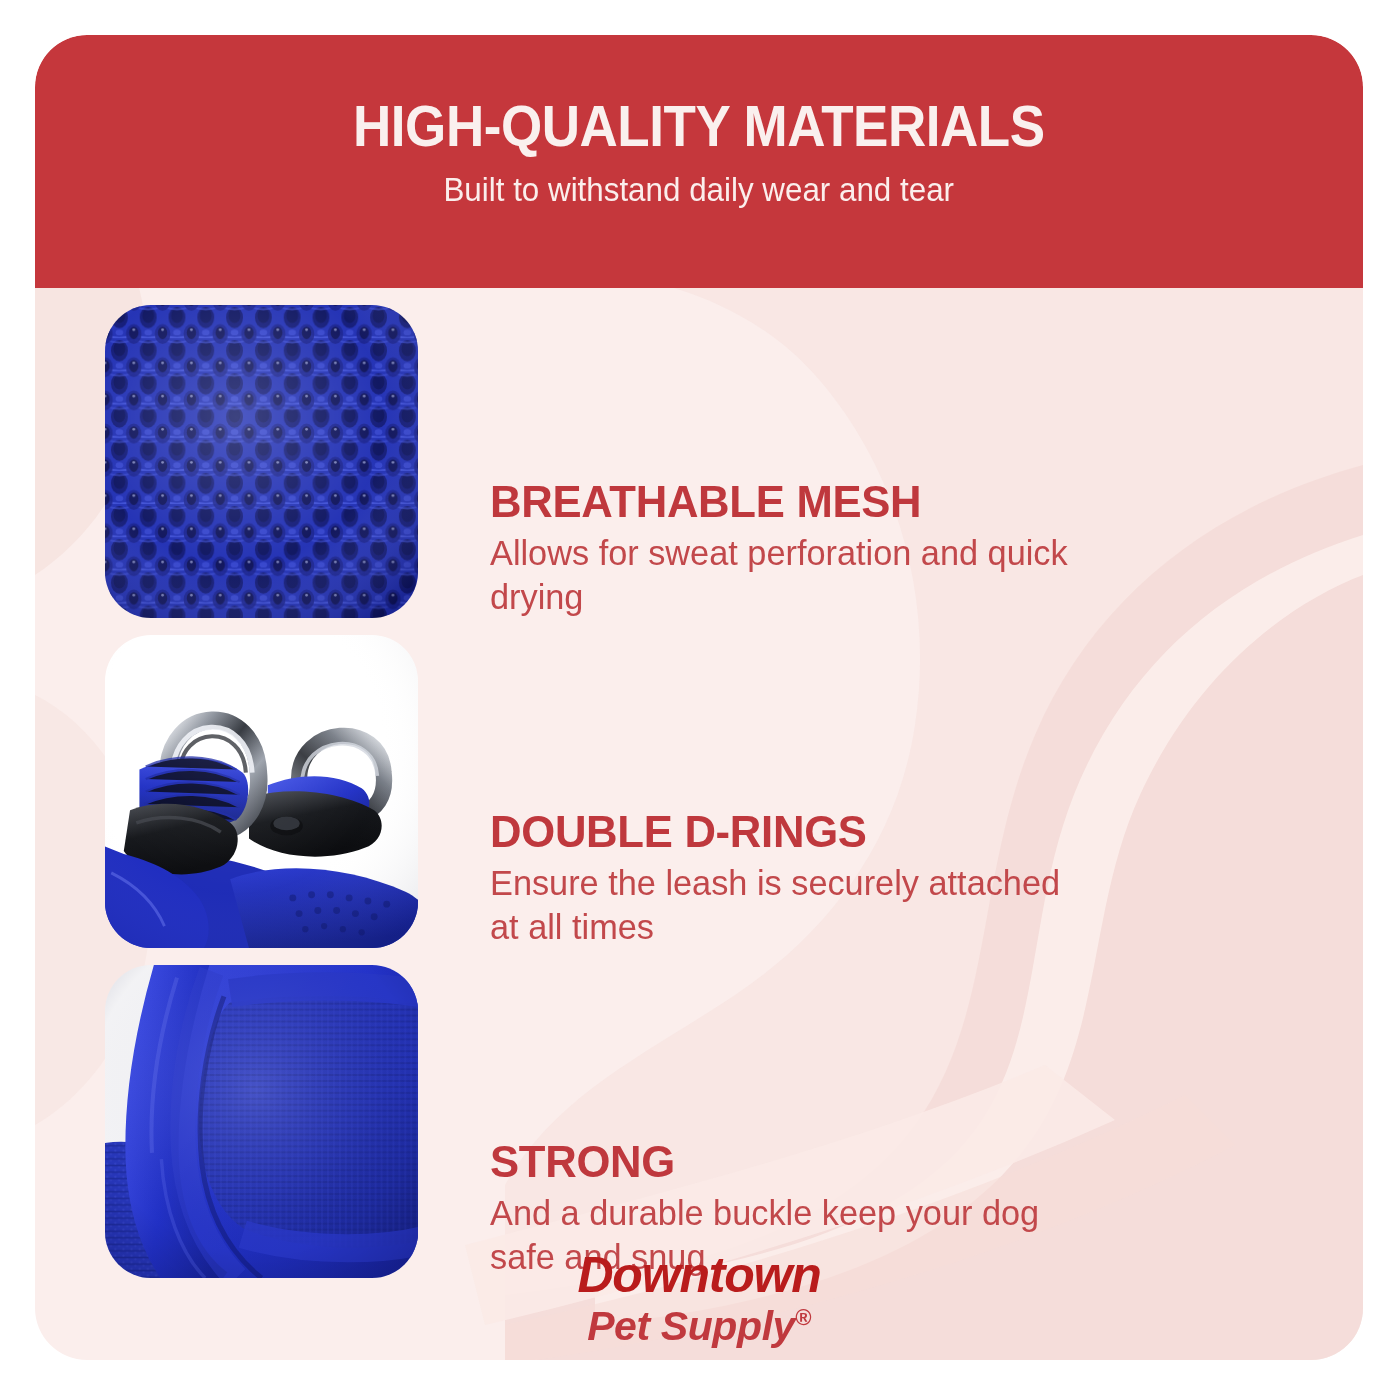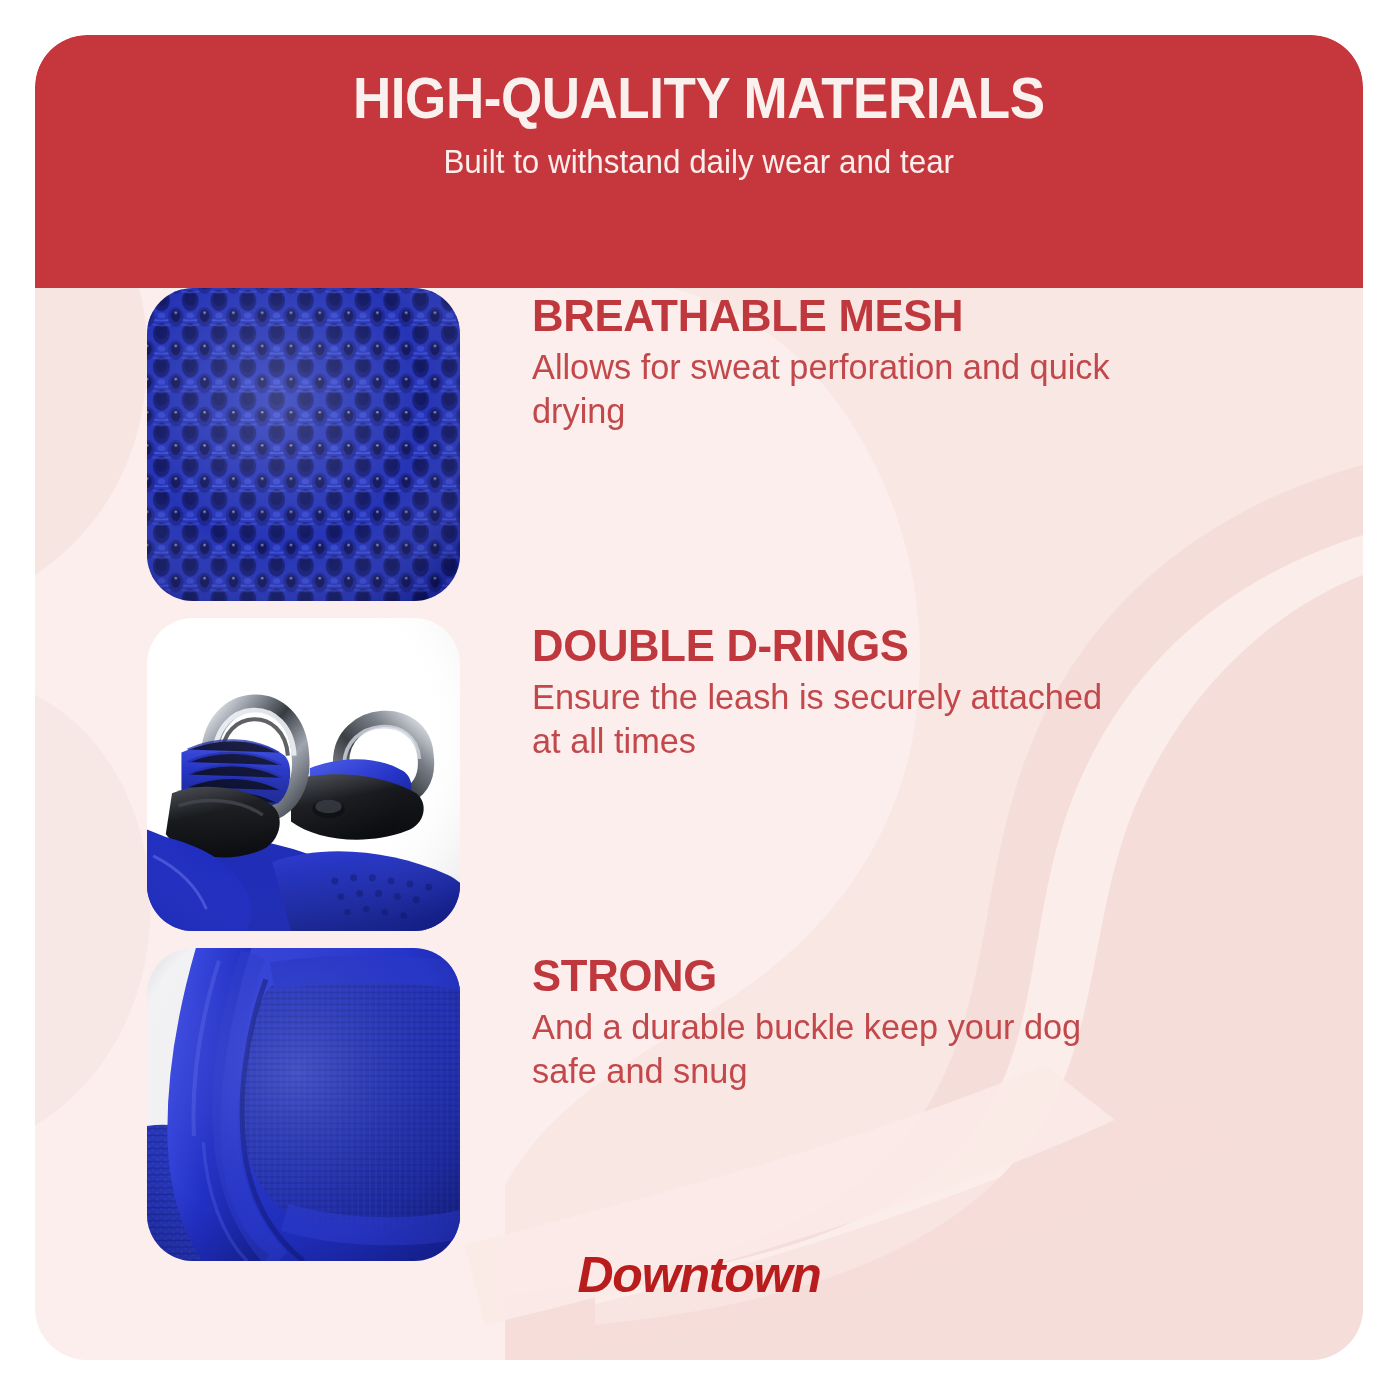--- a/index.html
+++ b/index.html
@@ -28,21 +28,21 @@
   .header {
     position:absolute;
     left:0; top:0;
     width:100%; height:253px;
     background:#c5373c;
     border-radius:52px 52px 0 0;
     display:flex;
     flex-direction:column;
     align-items:center;
     justify-content:flex-start;
-    padding-top:34px;
+    padding-top:62px;
     z-index:5;
   }
   .header-title {
     color:#faf0ee;
     font-size:57px;
     font-weight:bold;
     letter-spacing:-0.5px;
     line-height:1.05;
     text-align:center;
     font-stretch:condensed;
@@ -60,23 +60,23 @@
   
   .features {
     position:absolute;
     left:0; top:253px;
     width:100%;
     z-index:4;
   }
   .feature {
     position:relative;
     display:flex;
-    align-items:flex-start;
+    align-items:flex-end;
     height:330px;
-    padding-left:112px;
+    padding-left:70px;
   }
   .thumb {
     width:313px; height:313px;
     border-radius:46px;
     flex:0 0 313px;
     overflow:hidden;
     position:relative;
   }
   .thumb svg { display:block; width:100%; height:100%; }
 
@@ -364,15 +364,18 @@
       <div class="ftext">
         <div class="ftitle">STRONG</div>
         <div class="fdesc">And a durable buckle keep your dog safe and snug</div>
       </div>
     </div>
 
   </div>
 
   <div class="logo">
     <div class="logo-top">Downtown</div>
+    <div class="logo-bottom">
+      <span>Pet Supply</span><span class="logo-reg">®</span>
+    </div>
   </div>
 
 </div>
 
 </body></html>

